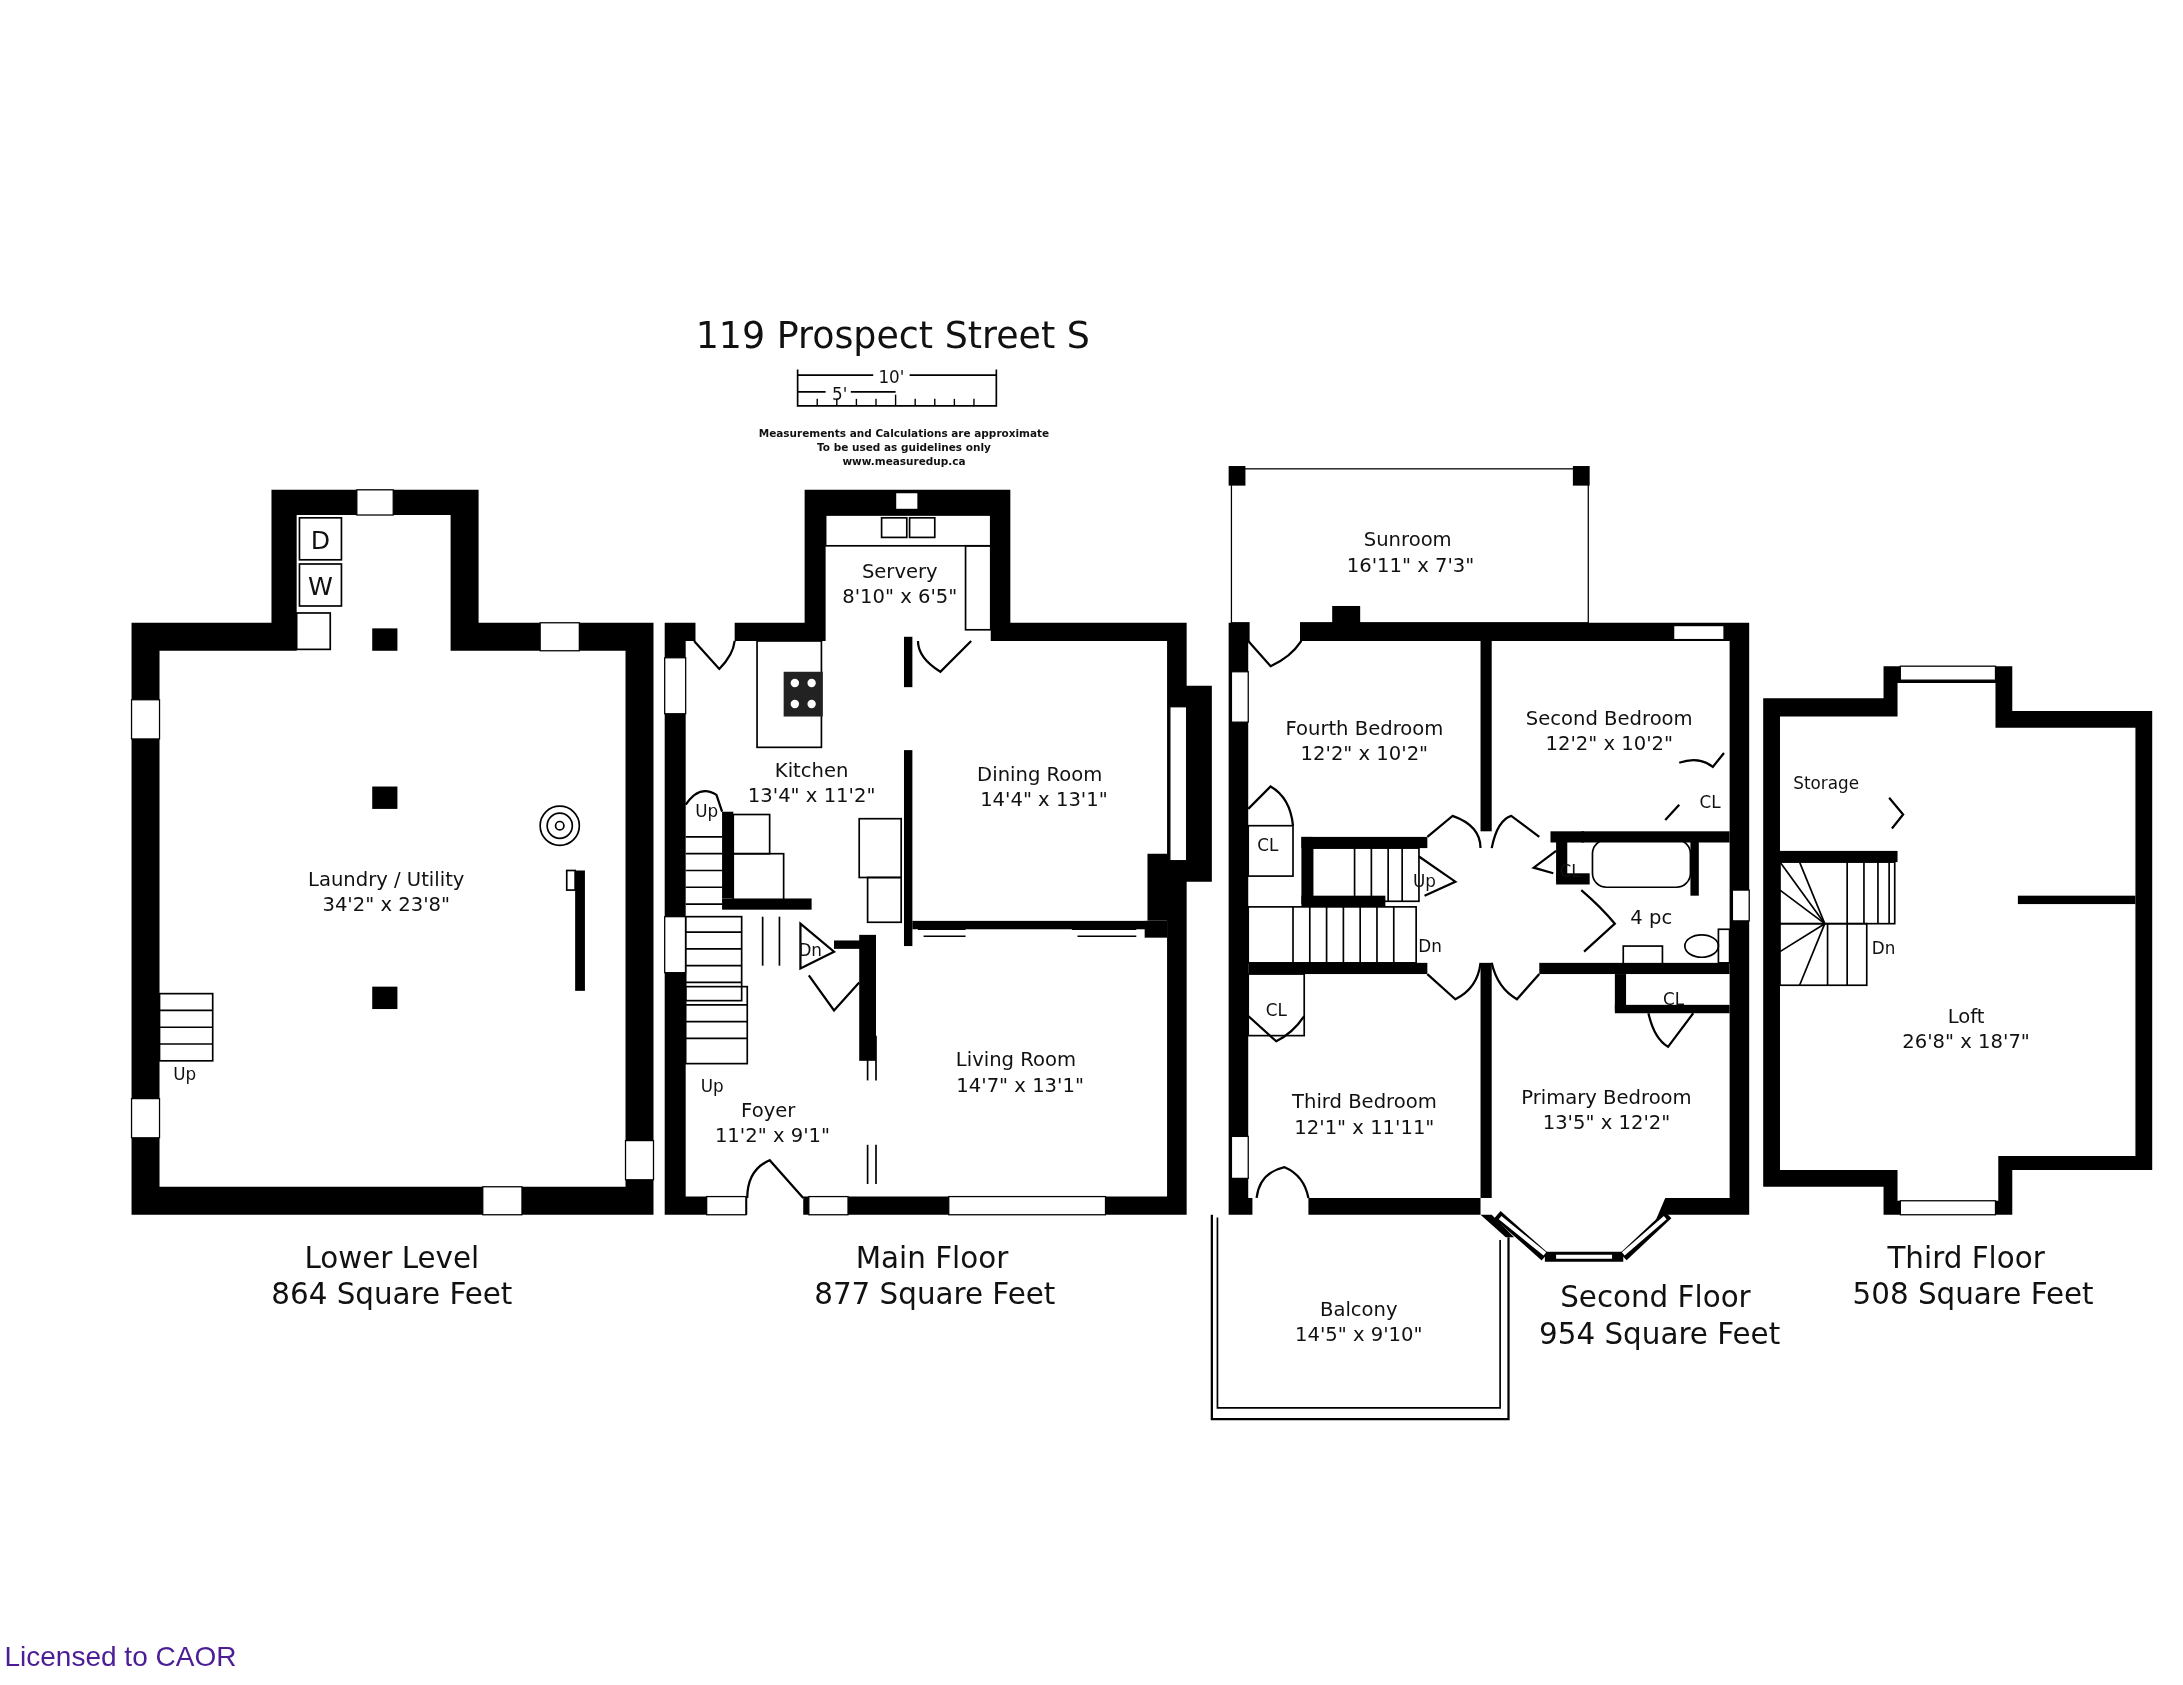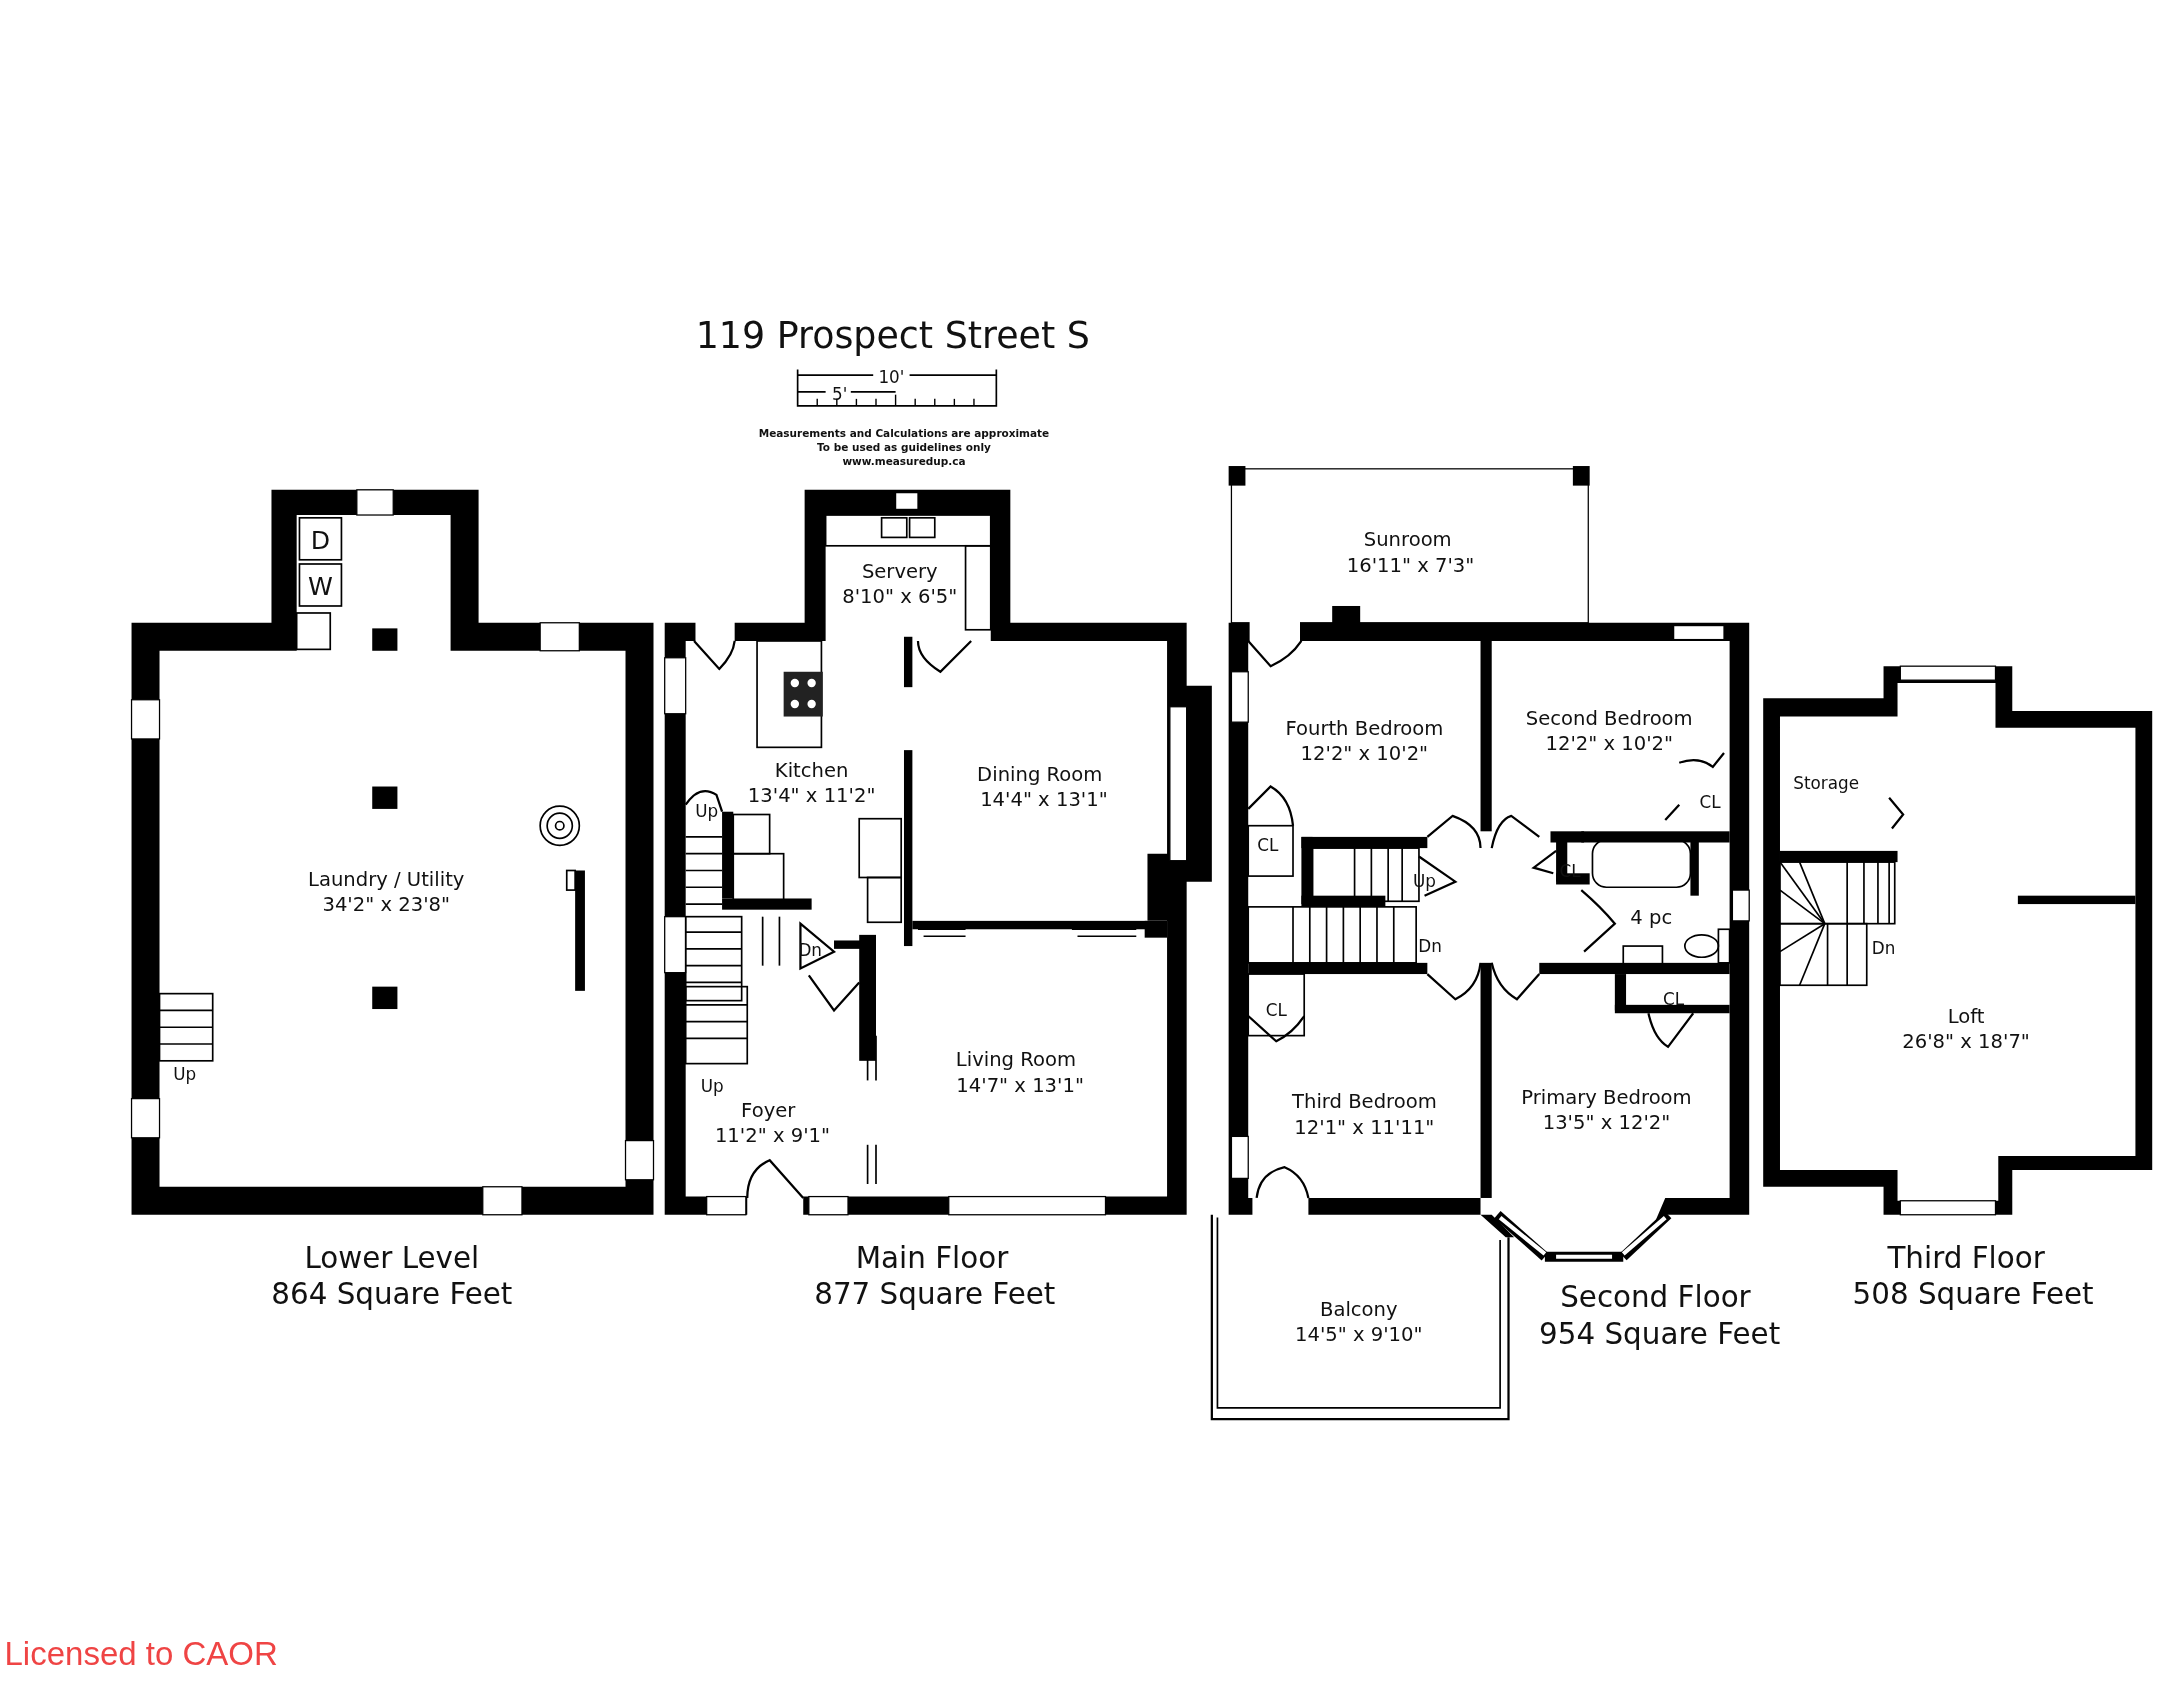--- a/index.html
+++ b/index.html
@@ -9,21 +9,21 @@
   .thin { fill: none; stroke: #000; stroke-width: 1.2; }
   .thin2 { fill: none; stroke: #000; stroke-width: 1.6; }
   .win { fill: #fff; stroke: #000; stroke-width: 0.9; }
   .lbl { font-family: "DejaVu Sans", sans-serif; fill: #111; text-anchor: middle; }
   .room { font-size: 14px; }
   .dim { font-size: 14px; }
   .small { font-size: 12px; }
   .floor { font-size: 21px; }
   .title { font-size: 26px; }
   .disc { font-size: 7.5px; font-weight: bold; }
-  .wm { position: absolute; left: 4.5px; bottom: 12.5px; font-family: "Liberation Sans", sans-serif; font-size: 33px; color: #ef4444; }
+  .wm { position: absolute; left: 4.5px; bottom: 12.5px; font-family: "Liberation Sans", sans-serif; font-size: 28px; color: #4c1d95; }
 </style>
 </head>
 <body>
 
 <svg id="plan" viewBox="0 0 1560 1204" preserveAspectRatio="none" xmlns="http://www.w3.org/2000/svg">
 
   <g>
     <text class="lbl title" x="638" y="249">119 Prospect Street S</text>
     <g>
       <line x1="570" y1="268" x2="712" y2="268" stroke="#000" stroke-width="1.2"></line>

